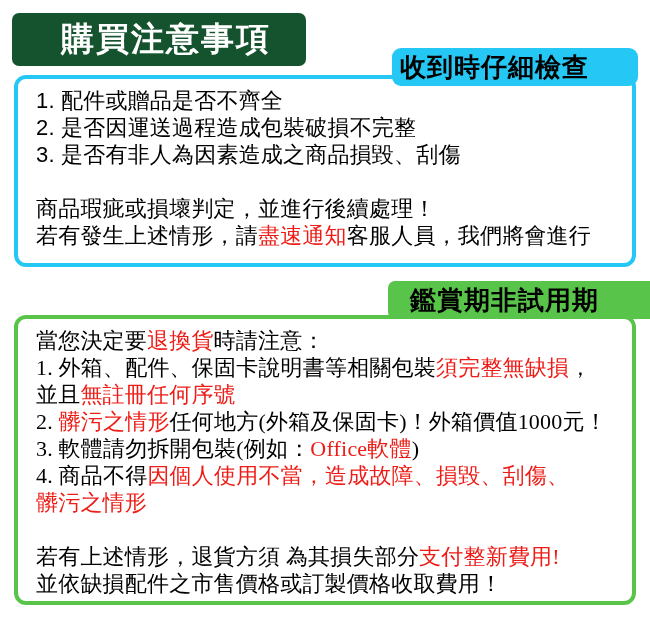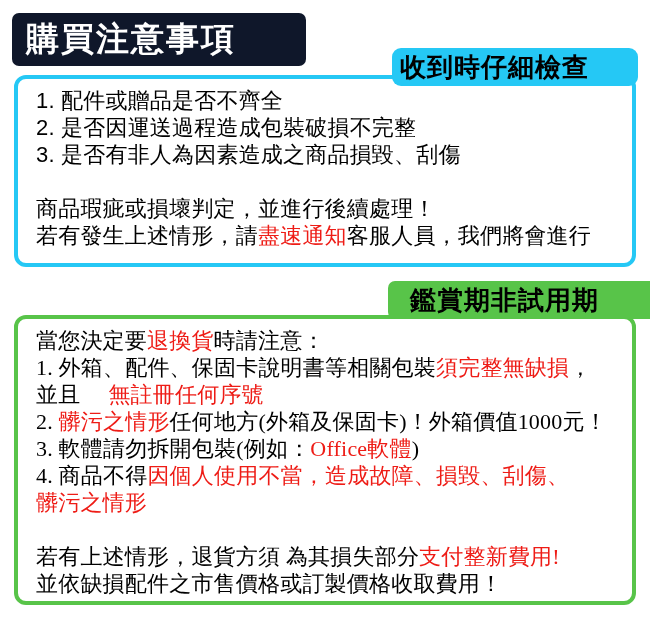--- a/index.html
+++ b/index.html
@@ -115,21 +115,21 @@
   .line.spacer {
     height: 27px;
   }
   .hl {
     color: #ee1c16;
   }
 </style>
 </head>
 <body>
 
-<div class="badge" id="badge-main" style="background: #0f172a; color: rgb(255, 255, 255);">
+<div class="badge" id="badge-main" style="background: #14532d; color: rgb(255, 255, 255); justify-content: center;">
   <span>購買注意事項</span>
 </div>
 
 <div class="badge" id="badge-inspect" style="background: rgb(37, 200, 245); color: rgb(0, 0, 0);">
   <span>收到時仔細檢查</span>
 </div>
 
 <div class="badge" id="badge-trial" style="background: rgb(88, 196, 73); color: rgb(0, 0, 0);">
   <span>鑑賞期非試用期</span>
 </div>
@@ -142,21 +142,21 @@
       <div class="line spacer"></div>
       <div class="line"><span>商品瑕疵或損壞判定，並進行後續處理！</span></div>
       <div class="line"><span>若有發生上述情形，請</span><span class="hl" style="color: rgb(238, 28, 22);">盡速通知</span><span>客服人員，我們將會進行</span></div>
     </div>
 </div>
 
 <div class="panel" id="panel-return" style="border-color: rgb(88, 196, 73);">
   <div class="lines" id="return-lines">
       <div class="line"><span>當您決定要</span><span class="hl" style="color: rgb(238, 28, 22);">退換貨</span><span>時請注意：</span></div>
       <div class="line"><span>1. 外箱、配件、保固卡說明書等相關包裝</span><span class="hl" style="color: rgb(238, 28, 22);">須完整無缺損</span><span>，</span></div>
-      <div class="line"><span>並且</span><span class="hl" style="color: rgb(238, 28, 22); margin-left: 28px;">無註冊任何序號</span></div>
+      <div class="line"><span>並且</span><span class="hl" style="color: rgb(238, 28, 22);">無註冊任何序號</span></div>
       <div class="line"><span>2. </span><span class="hl" style="color: rgb(238, 28, 22);">髒污之情形</span><span>任何地方(外箱及保固卡)！外箱價值1000元！</span></div>
       <div class="line"><span>3. 軟體請勿拆開包裝(例如：</span><span class="hl" style="color: rgb(238, 28, 22);">Office軟體</span><span>)</span></div>
       <div class="line"><span>4. 商品不得</span><span class="hl" style="color: rgb(238, 28, 22);">因個人使用不當，造成故障、損毀、刮傷、</span></div>
       <div class="line"><span class="hl" style="color: rgb(238, 28, 22);">髒污之情形</span></div>
       <div class="line spacer"></div>
       <div class="line"><span>若有上述情形，退貨方須 為其損失部分</span><span class="hl" style="color: rgb(238, 28, 22);">支付整新費用!</span></div>
       <div class="line"><span>並依缺損配件之市售價格或訂製價格收取費用！</span></div>
     </div>
 </div>
 

